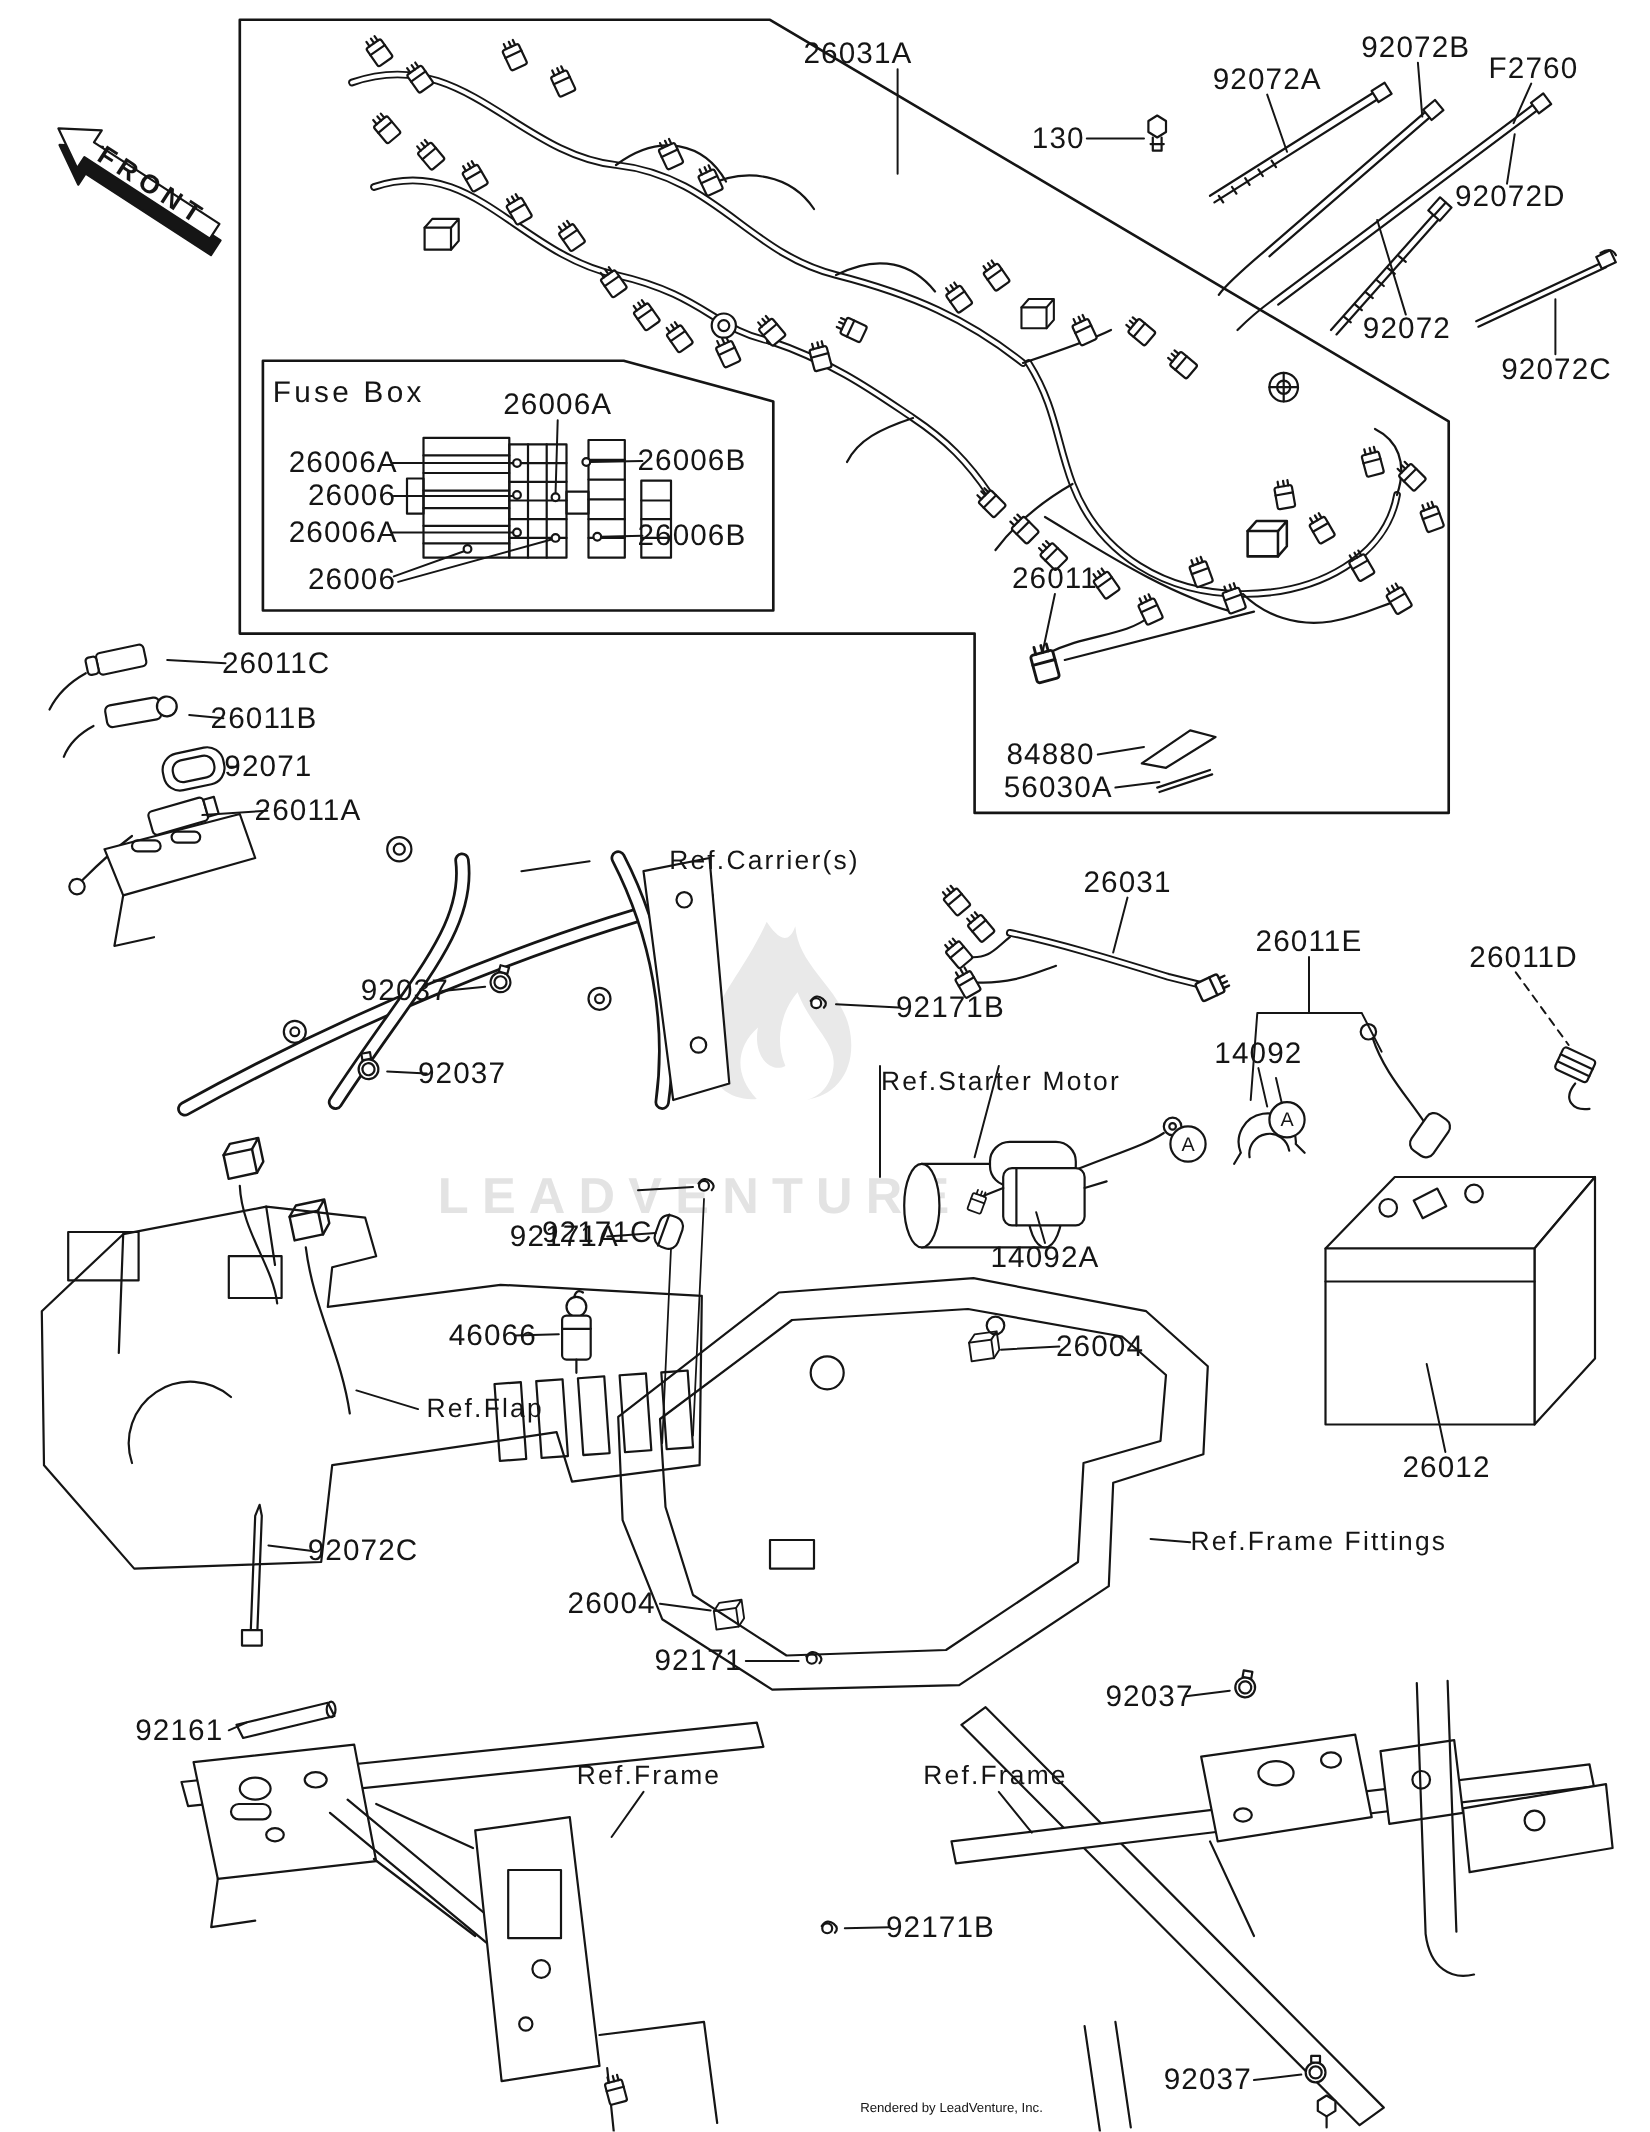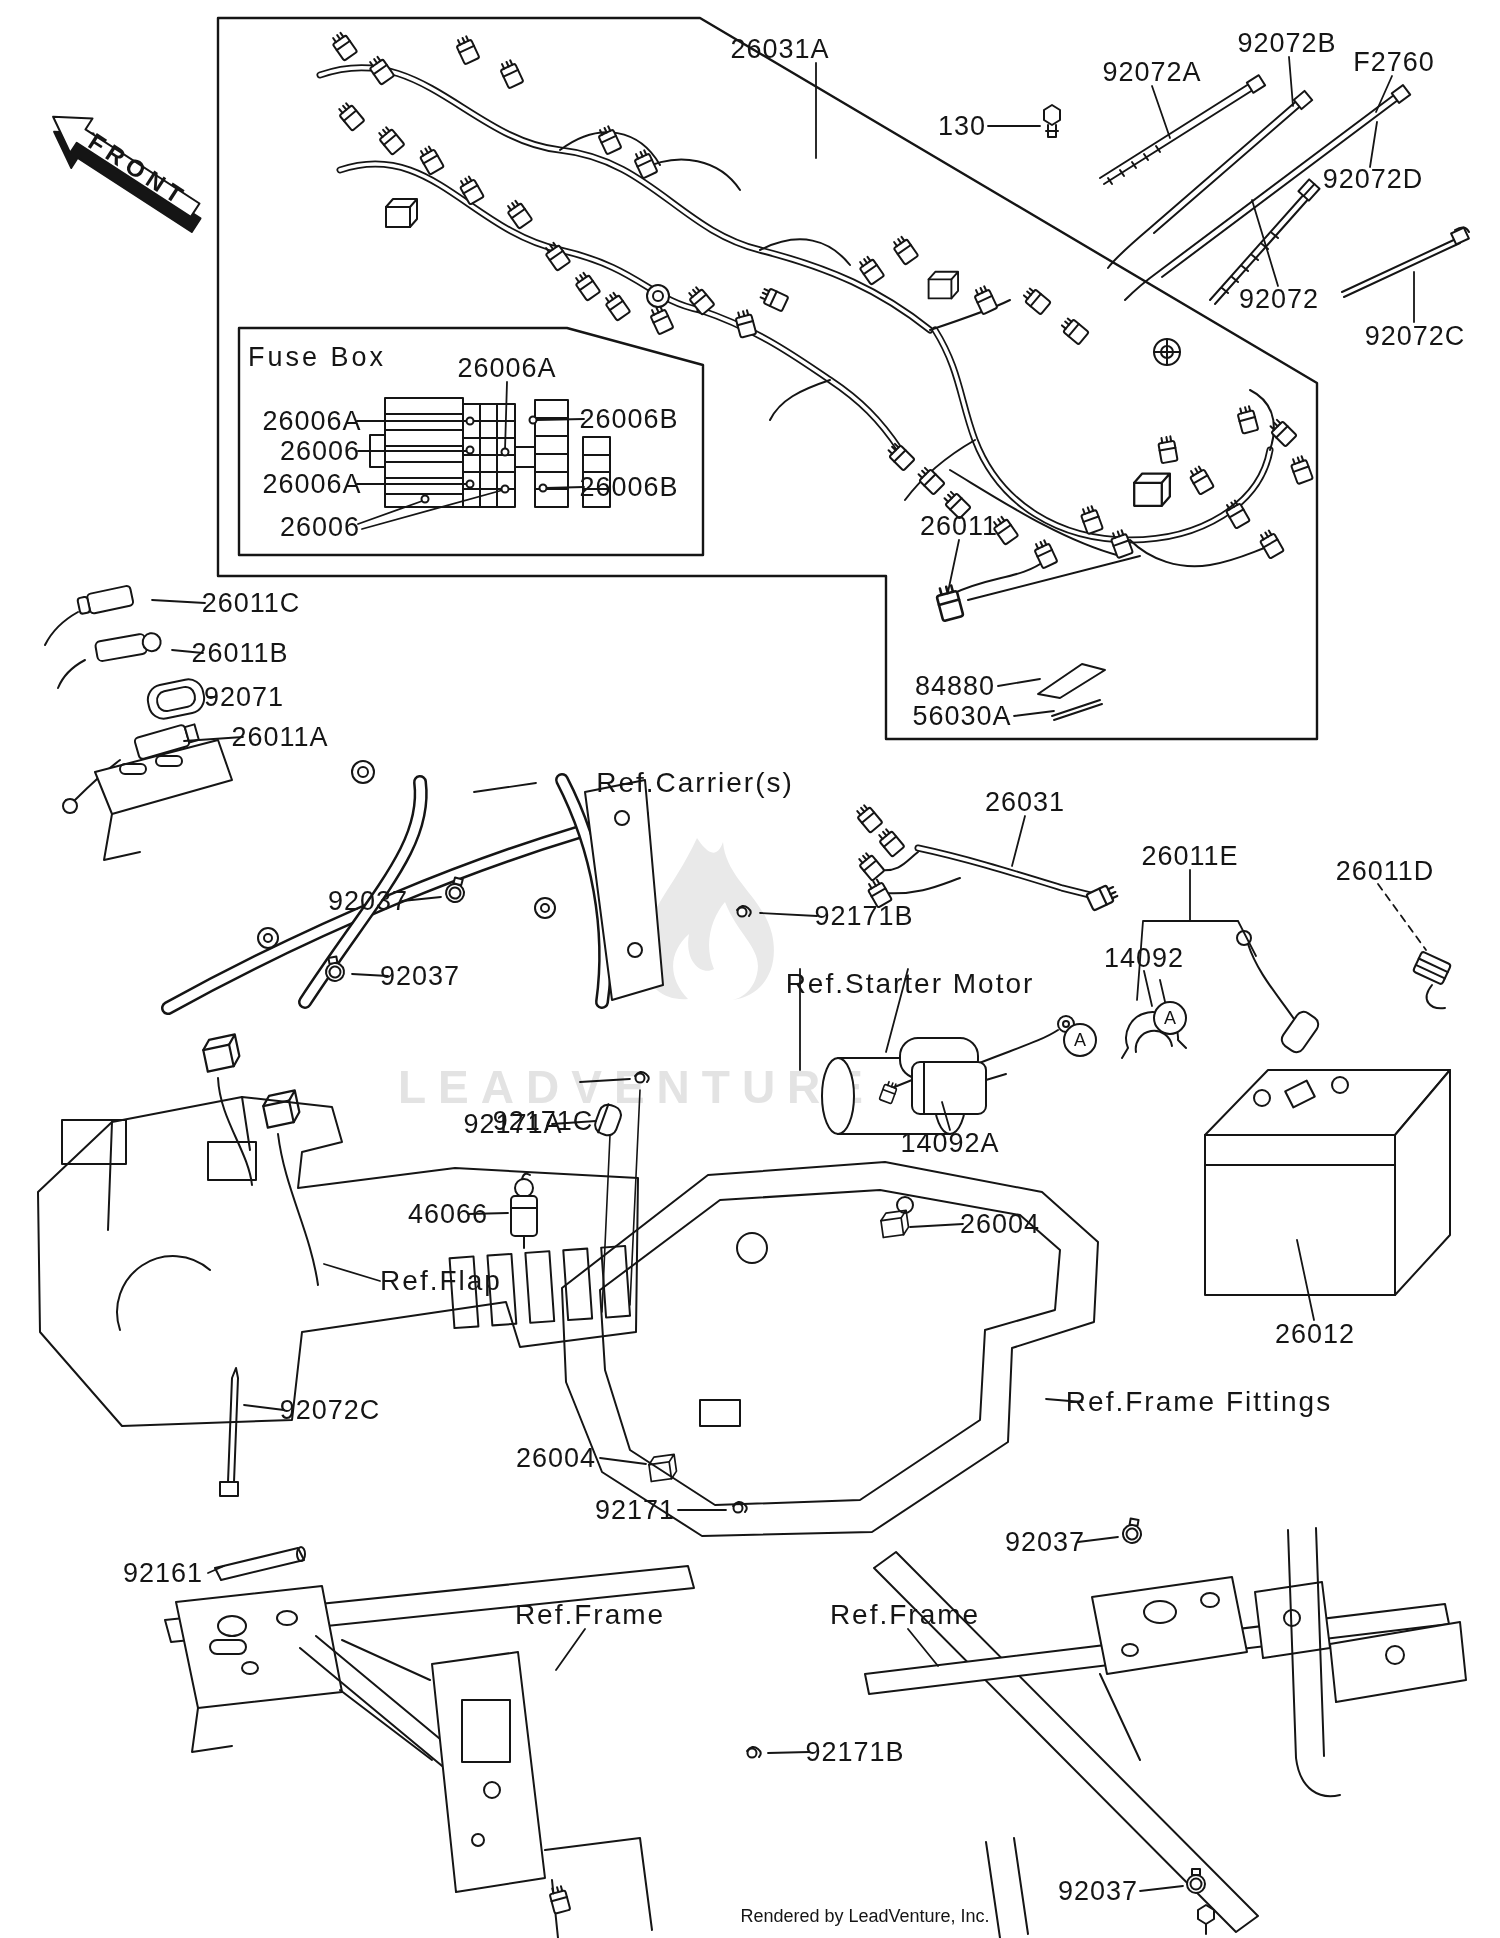--- a/index.html
+++ b/index.html
@@ -1,28 +1,28 @@
 <!DOCTYPE html>
 <html><head>
 <meta charset="utf-8">
 <style>
   html,body{margin:0;padding:0;background:#fff;}
   #page{position:relative;width:1500px;height:1938px;background:#fff;overflow:hidden;
         font-family:"Liberation Sans",sans-serif;color:#151515;}
   svg{position:absolute;left:0;top:0;}
   .lbl{position:absolute;transform:translate(-50%,-50%);font-size:27px;letter-spacing:1px;
        white-space:nowrap;color:#151515;line-height:1;}
-  .ref{font-size:28px;letter-spacing:2px;}
+  .ref{font-size:24px;letter-spacing:2px;}
   .inset-title{font-size:27px;letter-spacing:3px;}
   .front{font-size:24px;font-weight:bold;letter-spacing:6px;
          transform:translate(-50%,-50%) rotate(33deg);}
   .marker{position:absolute;transform:translate(-50%,-50%);width:30px;height:30px;border:2px solid #151515;
           border-radius:50%;display:flex;align-items:center;justify-content:center;
           font-size:18px;background:#fff;}
-  .credit{position:absolute;transform:translate(-50%,-50%);font-size:18px;letter-spacing:0;}
+  .credit{position:absolute;transform:translate(-50%,-50%);font-size:12px;letter-spacing:0;}
   .wm-text{position:absolute;transform:translate(0,-50%);font-size:46px;font-weight:bold;
            letter-spacing:12px;color:#e3e3e3;}
 </style>
 </head>
 <body>
 
 <div id="page">
 
   <div class="wm-text" style="left:398px;top:1087px">LEADVENTURE</div>
 

